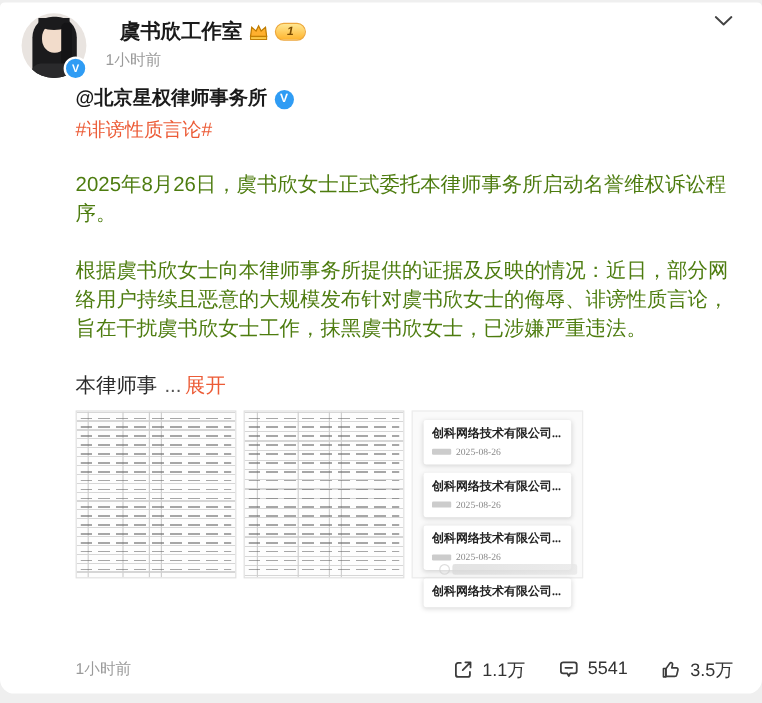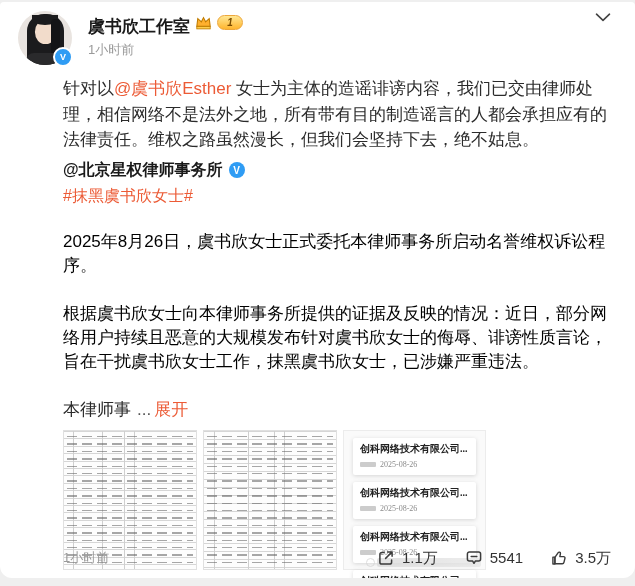--- a/index.html
+++ b/index.html
@@ -21,42 +21,42 @@
   .avatar .hair{position:absolute;left:9px;top:3px;width:37px;height:56px;background:#1b1b1d;border-radius:17px 17px 8px 8px;}
   .avatar .face{position:absolute;left:17px;top:9px;width:21px;height:24px;background:#f2dccb;border-radius:48%;}
   .avatar .fringe{position:absolute;left:14px;top:4px;width:26px;height:10px;background:#1b1b1d;border-radius:0 0 60% 60%;}
   .avatar .strand{position:absolute;left:33px;top:8px;width:9px;height:48px;background:#141416;border-radius:4px;}
   .avatar .shoulder{position:absolute;left:8px;top:42px;width:38px;height:14px;background:#2a2a2c;border-radius:8px 8px 0 0;}
   .avatar-vbadge{
     position:absolute;left:53px;top:45px;width:16px;height:16px;border-radius:50%;
     background:#2f9cf4;border:2px solid #fff;color:#fff;font-size:9px;font-weight:bold;
     display:flex;align-items:center;justify-content:center;z-index:3;
   }
-  .name-row{position:absolute;left:88px;top:13px;display:flex;gap:5px;}
+  .name-row{position:absolute;left:100px;top:13px;display:flex;align-items:center;gap:5px;}
   .username{font-size:17px;font-weight:bold;color:#1a1a1a;cursor:pointer;}
   .vip-pill{
     display:inline-flex;align-items:center;justify-content:center;min-width:16px;height:13px;
     padding:0 4px;border-radius:8px;border:1px solid #eda73c;
     background:linear-gradient(180deg,#ffe793,#ffb52e);
     color:#7a4b00;font-size:10px;font-weight:bold;font-style:italic;
   }
   .time{position:absolute;left:88px;top:39px;font-size:13px;color:#9a9a9a;}
   .chevron{position:absolute;right:24px;top:11px;cursor:pointer;line-height:0;}
   
   .main-text{margin:11px 24px 0 63px;font-size:17px;line-height:25.5px;color:#2b2b2b;}
   .mention,.hashtag,.expand{color:#ec5b36;text-decoration:none;cursor:pointer;}
   .quote{margin:7px 24px 0 63px;}
   .q-author-row{display:flex;align-items:center;gap:6px;margin-bottom:5px;}
   .q-author{font-size:16px;font-weight:bold;color:#1a1a1a;cursor:pointer;}
   .v-badge{
     width:16px;height:16px;border-radius:50%;background:#2f9cf4;color:#fff;
     font-size:10px;font-weight:bold;display:flex;align-items:center;justify-content:center;
   }
   .hashtag{display:inline-block;font-size:16px;margin-bottom:23px;}
-  .q-para{margin:0 0 24px;font-size:17px;line-height:24px;color:#000000;}
+  .q-para{margin:0 0 24px;font-size:17px;line-height:24px;color:#4d7c0f;}
   .q-trunc{margin:0 0 9px;font-size:17px;color:#2b2b2b;}
   .q-trunc .dots{color:#555;margin:0 3px 0 6px;}
   
   .images-row{display:flex;gap:6px;height:140px;}
   .tbl{position:relative;background:#fdfdfd;border:1px solid #e0e0e0;overflow:hidden;}
   .tbl-1{width:132px;
     background-image:
       linear-gradient(#cfcfcf,#cfcfcf),linear-gradient(#cfcfcf,#cfcfcf),
       linear-gradient(#cfcfcf,#cfcfcf),linear-gradient(#cfcfcf,#cfcfcf),
       repeating-linear-gradient(180deg,#d6d6d6 0 1px,transparent 1px 7.4px);
@@ -135,28 +135,27 @@
       <span class="vip-pill">1</span>
     </div>
     <div class="time">1小时前</div>
     <div class="chevron">
       <svg width="16" height="9" viewBox="0 0 16 9">
           <path d="M1.5 1.2 L8 7.4 L14.5 1.2" fill="none" stroke="#444" stroke-width="1.6" stroke-linecap="round" stroke-linejoin="round"></path>
         </svg>
     </div>
   </div>
 
-  <p class="main-text"><span>针对以</span><a class="mention">@虞书欣Esther</a><span> 女士为主体的造谣诽谤内容，我们已交由律师处理，相信网络不是法外之地，所有带有目的制造谣言的人都会承担应有的法律责任。维权之路虽然漫长，但我们会坚持下去，绝不姑息。</span></p>
 
   <div class="quote">
     <div class="q-author-row">
       <span class="q-author">@北京星权律师事务所</span>
       <span class="v-badge">V</span>
     </div>
-    <a class="hashtag">#抹黑虞书欣女士#</a>
+    <a class="hashtag">#诽谤性质言论#</a>
     <p class="q-para">2025年8月26日，虞书欣女士正式委托本律师事务所启动名誉维权诉讼程序。</p>
     <p class="q-para">根据虞书欣女士向本律师事务所提供的证据及反映的情况：近日，部分网络用户持续且恶意的大规模发布针对虞书欣女士的侮辱、诽谤性质言论，旨在干扰虞书欣女士工作，抹黑虞书欣女士，已涉嫌严重违法。</p>
     <p class="q-trunc"><span>本律师事</span><span class="dots">...</span><a class="expand">展开</a></p>
 
     <div class="images-row">
       <div class="tbl tbl-1"></div>
       <div class="tbl tbl-2"></div>
       <div class="docs">
         <div class="doc-card">
           <div class="doc-title">创科网络技术有限公司...</div>

